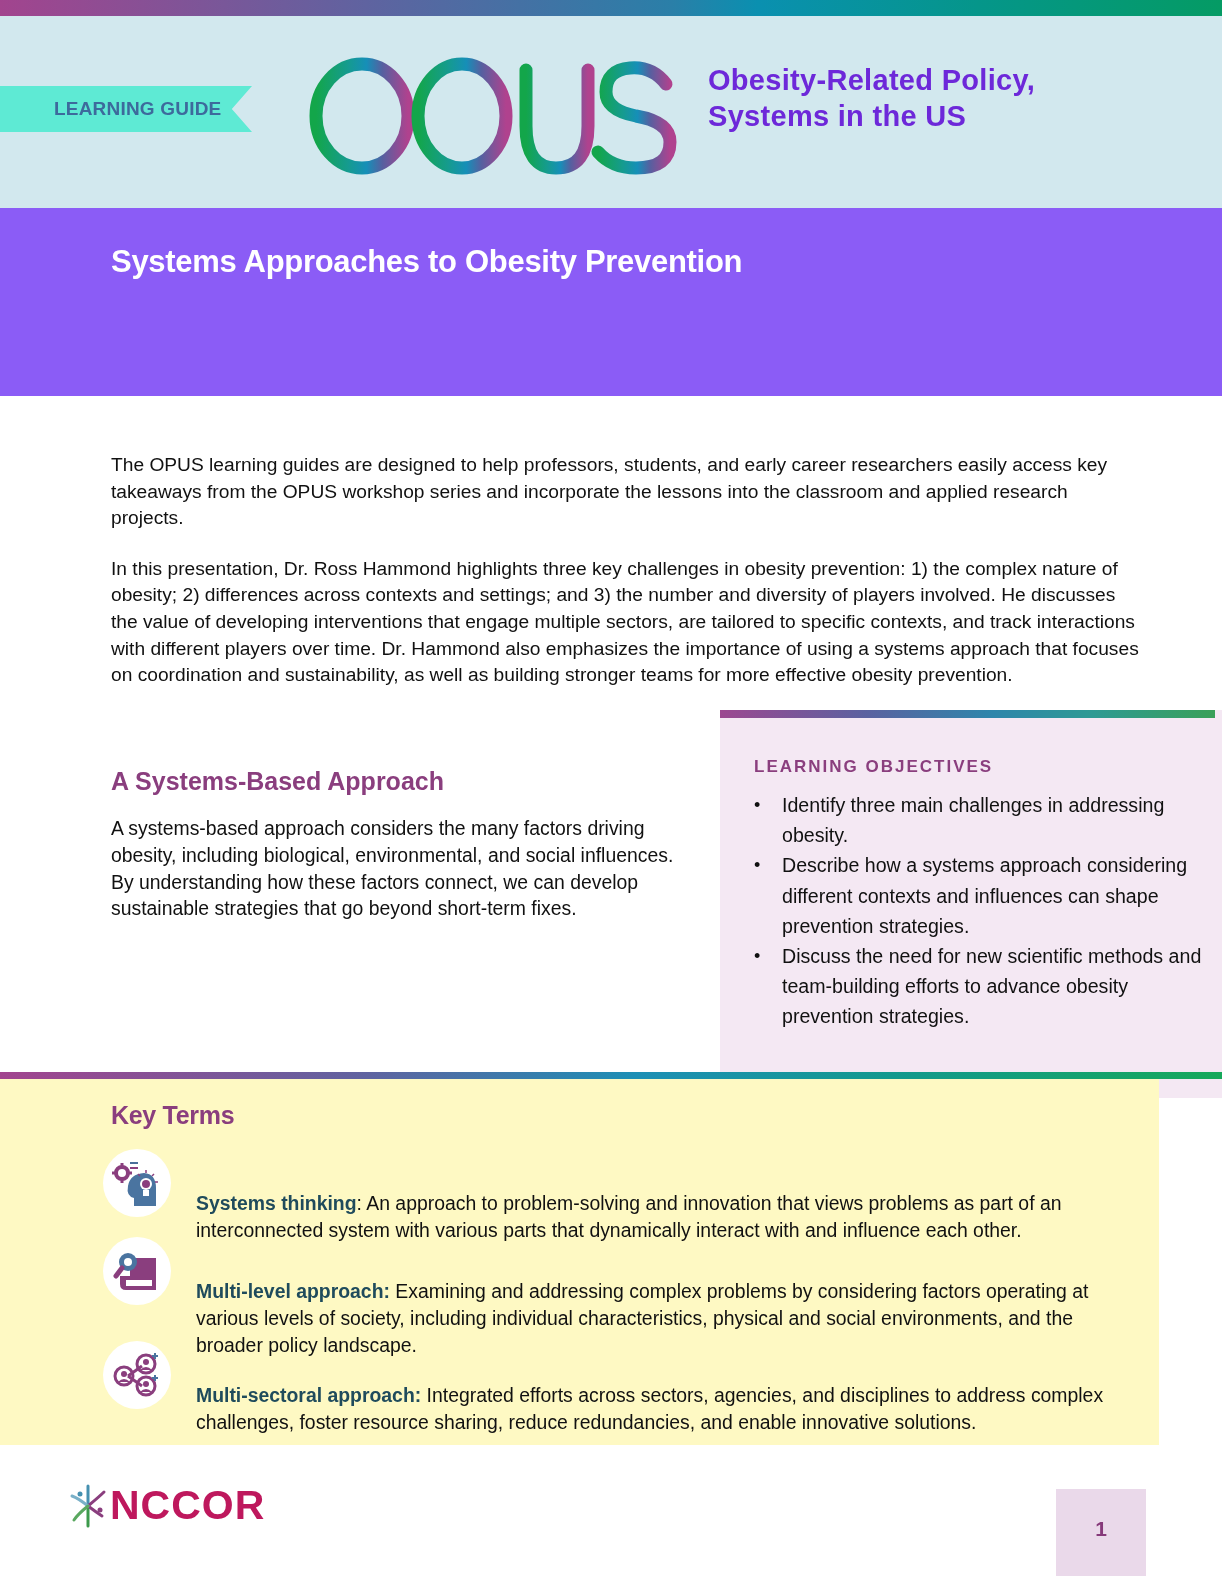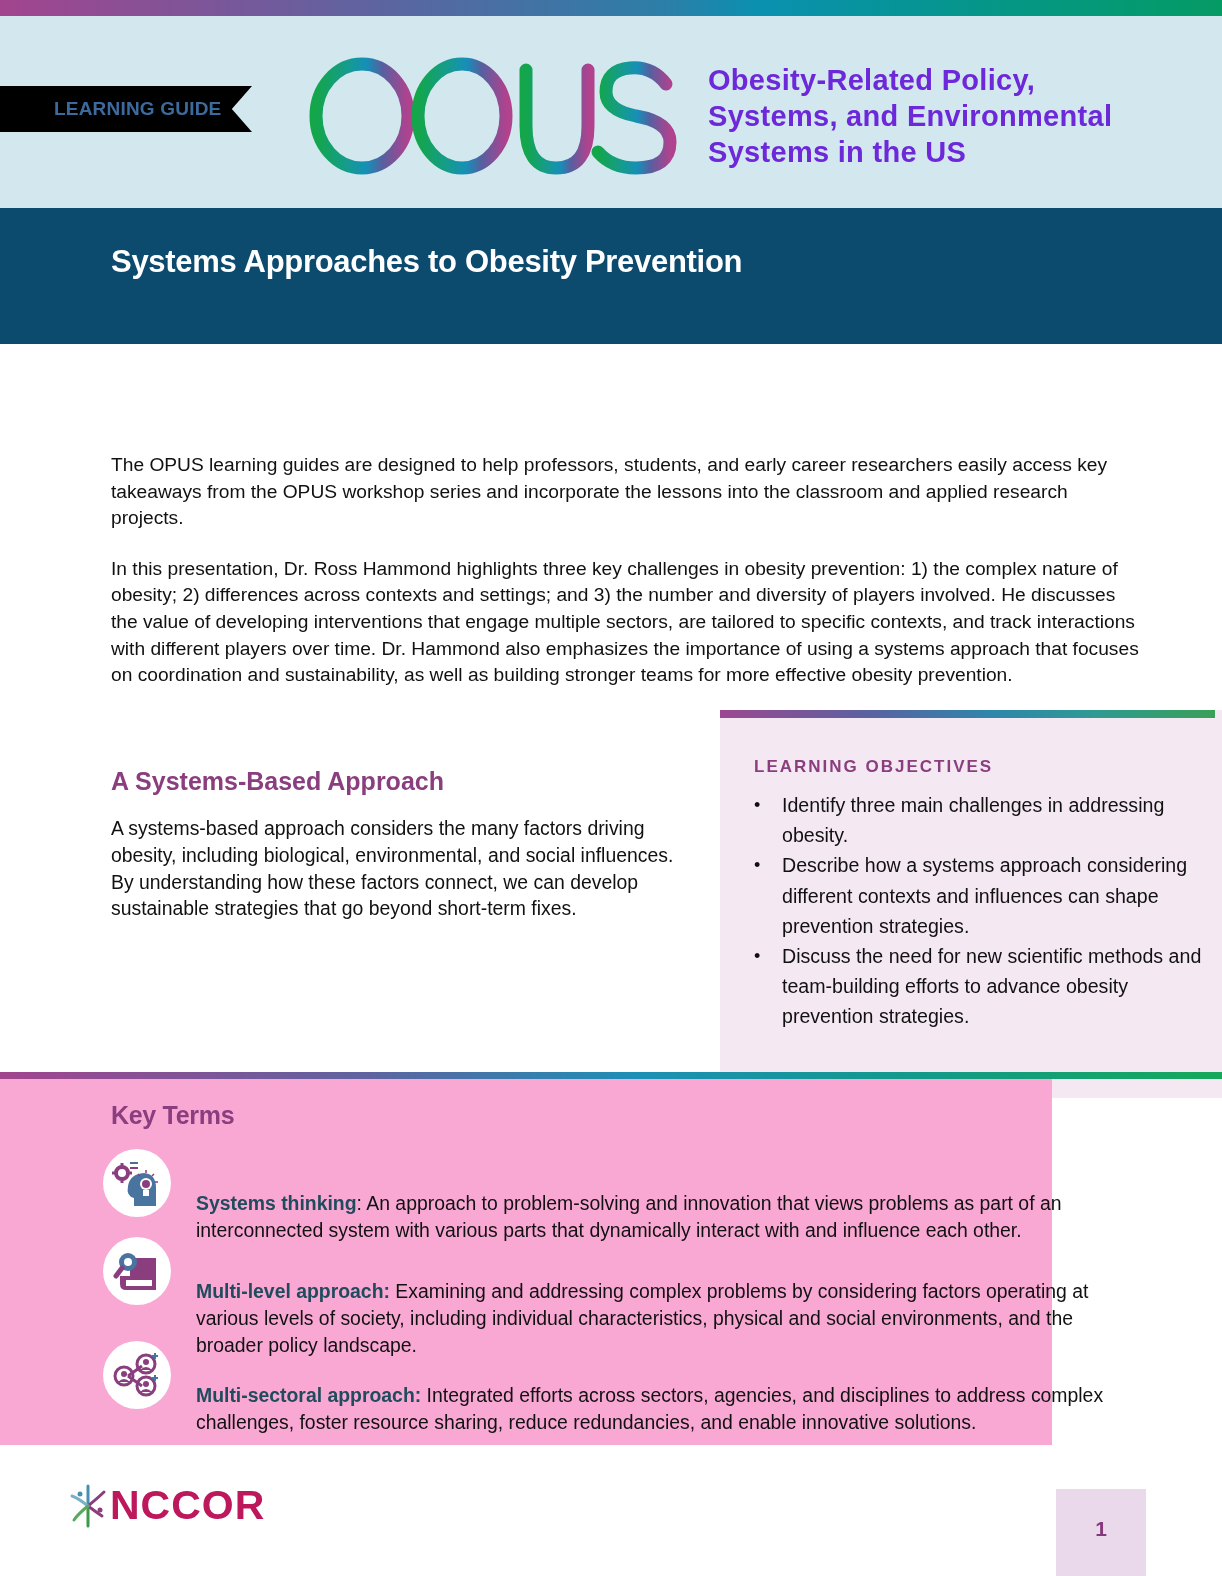--- a/index.html
+++ b/index.html
@@ -9,36 +9,36 @@
   .top-bar {
     position: absolute; left: 0; top: 0; width: 1222px; height: 16px;
     background: linear-gradient(90deg, #a2448e 0%, #5f63a0 30%, #2a7fa8 55%, #0a90b0 62%, #05968a 80%, #059b64 100%);
   }
   .header-band {
     position: absolute; left: 0; top: 16px; width: 1222px; height: 192px;
     background: #d2e8ee;
   }
   .lg-ribbon {
     position: absolute; left: 0; top: 86px; width: 252px; height: 46px;
-    background: #000000;
+    background: #5eead4;
     clip-path: polygon(0 0, 100% 0, 92% 50%, 100% 100%, 0 100%);
   }
   .lg-ribbon span {
     position: absolute; left: 54px; top: 12px;
     font-weight: bold; font-size: 19px; color: #3d6a9c; letter-spacing: 0.2px;
   }
   .opus-logo { position: absolute; left: 300px; top: 40px; width: 390px; height: 150px; }
   .opus-tagline {
     position: absolute; left: 708px; top: 62px;
     font-size: 29px; line-height: 36px; font-weight: bold; color: #6d28d9;
     letter-spacing: 0.3px;
   }
   .title-band {
-    position: absolute; left: 0; top: 208px; width: 1222px; height: 136px;
-    background: #0c4a6e;
+    position: absolute; left: 0; top: 208px; width: 1222px; height: 188px;
+    background: #8b5cf6;
     text-align: right;
   }
   .title-band h1 {
     position: absolute; left: 111px; top: 36px;
     font-size: 31px; color: #ffffff; font-weight: bold; letter-spacing: -0.3px;
   }
   .title-band .authors {
     position: absolute; left: 111px; top: 94px; width: 1000px;
     font-size: 21px; line-height: 28px; color: #ffffff;
   }
@@ -77,22 +77,22 @@
   }
   .lo-list li .bullet {
     position: absolute; left: 0; top: 0; font-size: 18px;
   }
 
   .kt-bar {
     position: absolute; left: 0; top: 1072px; width: 1222px; height: 7px;
     background: linear-gradient(90deg, #a2448e 0%, #5f63a0 30%, #1d8fb5 52%, #129a8a 75%, #16a85a 100%);
   }
   .kt-section {
-    position: absolute; left: 0; top: 1079px; width: 1052px; height: 366px;
-    background: #f9a8d4;
+    position: absolute; left: 0; top: 1079px; width: 1159px; height: 366px;
+    background: #fef9c3;
   }
   .kt-title {
     position: absolute; left: 111px; top: 22px;
     font-size: 25px; font-weight: bold; color: #8a3e7e; letter-spacing: -0.3px;
   }
   .kt-item { position: absolute; left: 103px; width: 1020px; }
   .kt-icon {
     position: absolute; left: 0; top: 0; width: 68px; height: 68px;
     border-radius: 50%; background: #ffffff;
     display: flex; align-items: center; justify-content: center;
@@ -144,21 +144,20 @@
   <ellipse cx="162" cy="76" rx="44" ry="52" fill="none" stroke="url(#opusGrad)" stroke-width="13"></ellipse>
   <line x1="124" y1="76" x2="124" y2="132" stroke="url(#opusGrad)" stroke-width="13" stroke-linecap="round"></line>
 
   <path d="M226 30 V86 Q226 128 256 128 Q288 128 288 86 V30" fill="none" stroke="url(#opusGrad)" stroke-width="13" stroke-linecap="round"></path>
 
   <path d="M366 44 Q352 26 330 28 Q306 30 306 52 Q306 70 336 76 Q370 82 370 102 Q370 128 336 128 Q312 128 298 112" fill="none" stroke="url(#opusGrad)" stroke-width="13" stroke-linecap="round"></path>
 </svg>
 
 <div class="opus-tagline">
   <div>Obesity-Related Policy,</div>
-  <div>Systems, and Environmental</div>
   <div>Systems in the US</div>
 </div>
 
 <div class="title-band">
   <h1>Systems Approaches to Obesity Prevention</h1>
 </div>
 
 <div class="intro">
   <p>The OPUS learning guides are designed to help professors, students, and early career researchers easily access key takeaways from the OPUS workshop series and incorporate the lessons into the classroom and applied research projects.</p>
   <p>In this presentation, Dr. Ross Hammond highlights three key challenges in obesity prevention: 1) the complex nature of obesity; 2) differences across contexts and settings; and 3) the number and diversity of players involved. He discusses the value of developing interventions that engage multiple sectors, are tailored to specific contexts, and track interactions with different players over time. Dr. Hammond also emphasizes the importance of using a systems approach that focuses on coordination and sustainability, as well as building stronger teams for more effective obesity prevention.</p>

